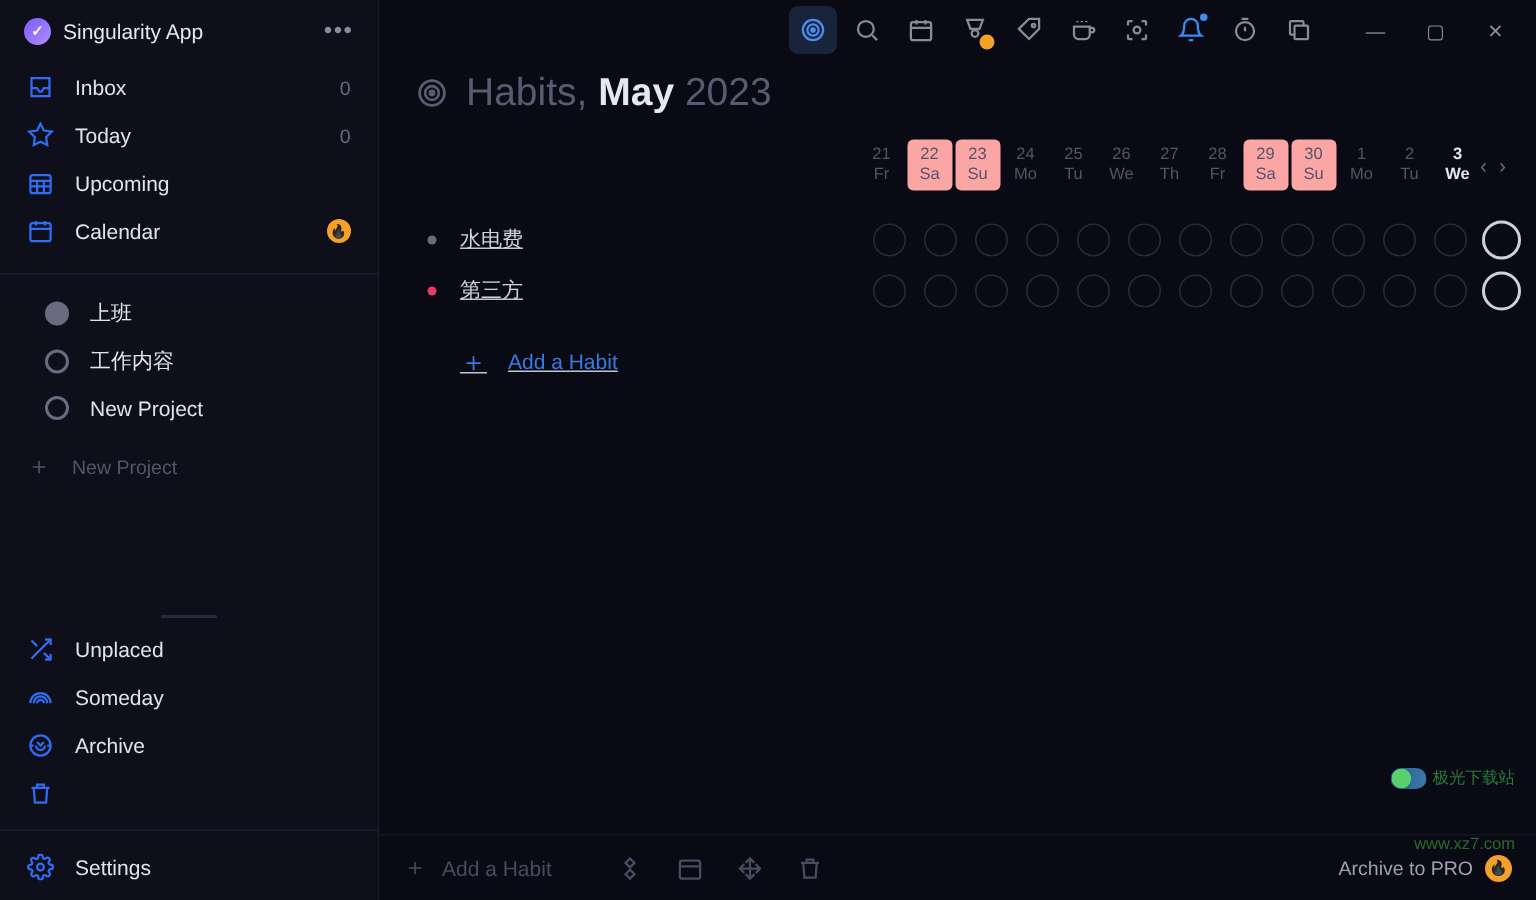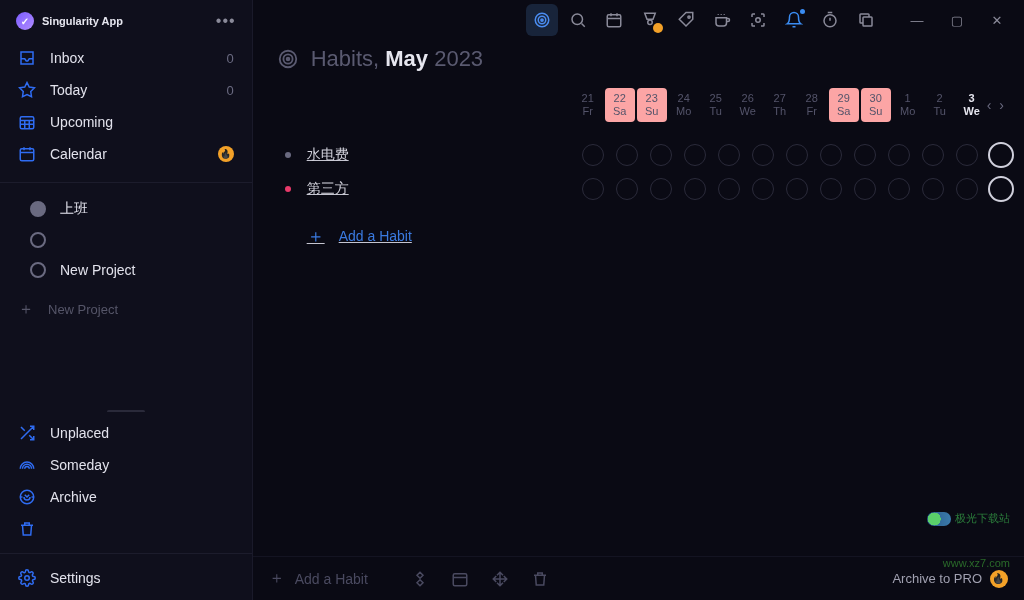--- a/index.html
+++ b/index.html
@@ -4,21 +4,21 @@
 <style>
 * { margin: 0; padding: 0; box-sizing: border-box; font-family: -apple-system, "Segoe UI", sans-serif; }
 html, body { width: 1024px; height: 600px; overflow: hidden; background: #0a0a14; color: #c5c5d0; }
 .app { display: flex; height: 100%; }
 
 
 .sidebar { width: 264px; background: #0f0f1c; display: flex; flex-direction: column; border-right: 1px solid #1a1a2a; }
 .sb-header { display: flex; align-items: center; padding: 12px 16px 10px 16px; gap: 8px; }
 .logo { width: 18px; height: 18px; border-radius: 50%; background: linear-gradient(135deg,#7a5cff,#b18cff); display: flex; align-items: center; justify-content: center; }
 .logo::after { content: "✓"; color: #fff; font-size: 10px; font-weight: bold; }
-.sb-title { color: #e6e6ef; font-size: 11px; font-weight: 700; flex: 1; }
+.sb-title { color: #e6e6ef; font-size: 14px; font-weight: 400; flex: 1; }
 .sb-more { color: #8a8a99; font-size: 16px; cursor: pointer; letter-spacing: 1px; }
 
 .sb-nav { padding: 2px 8px 6px 8px; }
 .nav-item { display: flex; align-items: center; padding: 7px 10px; gap: 14px; font-size: 14px; cursor: pointer; border-radius: 6px; }
 .nav-item .ico { width: 18px; height: 18px; display: flex; align-items: center; justify-content: center; color: #2f6cf2; }
 .nav-item .label { flex: 1; color: #e2e2ec; }
 .nav-item .count { color: #6a6a80; font-size: 13px; }
 .fire-badge { width: 16px; height: 16px; border-radius: 50%; background: #f3a128; display: flex; align-items: center; justify-content: center; color: #0a0a14; }
 .fire-badge::after { content: "🔥"; font-size: 9px; filter: grayscale(1) brightness(0.3); }
 
@@ -50,21 +50,21 @@
 .tool-btn.active { background: #18243a; color: #4a8cf0; }
 .badge-fire { position: absolute; bottom: 3px; right: 3px; width: 10px; height: 10px; background: #f3a128; border-radius: 50%; }
 .badge-blue { position: absolute; top: 5px; right: 5px; width: 5px; height: 5px; background: #3a8cf2; border-radius: 50%; }
 
 .win-controls { display: flex; gap: 2px; margin-left: 12px; }
 .win-btn { width: 38px; height: 28px; display: flex; align-items: center; justify-content: center; color: #8a8a99; cursor: pointer; font-size: 13px; }
 
 
 .habits-header { display: flex; align-items: center; padding: 6px 24px 14px 24px; gap: 12px; }
 .habits-ico { width: 22px; height: 22px; color: #5a5a70; display: flex; align-items: center; justify-content: center; }
-.habits-title { font-size: 22px; color: #5a5a70; font-weight: 400; }
+.habits-title { font-size: 26px; color: #5a5a70; font-weight: 400; }
 .habits-title .month { color: #e6e6ef; font-weight: 600; }
 
 
 .cal-wrap { padding: 0 20px 0 320px; display: flex; align-items: center; position: relative; height: 38px; }
 .cal-days { display: flex; gap: 2px; }
 .day-cell { width: 30px; text-align: center; font-size: 11px; line-height: 13px; color: #54546a; cursor: pointer; padding: 4px 0; border-radius: 4px; }
 .day-cell.hilite { background: #fca5a5; }
 .day-cell.today .dn { color: #e6e6ef; font-weight: 600; }
 .day-cell.today .dw { color: #e6e6ef; font-weight: 600; }
 .cal-nav { margin-left: auto; display: flex; gap: 8px; color: #6a6a80; }
@@ -156,20 +156,21 @@
         </div>
       </div>
     <div class="sb-sep"></div>
     <div class="proj-section" id="proj-section">
         <div class="proj-item">
           <span class="proj-circle solid"></span>
     <span class="proj-label">上班</span>
         </div>
         <div class="proj-item">
           <span class="proj-circle"></span>
+    <span class="proj-label">工作内容</span>
         </div>
         <div class="proj-item">
           <span class="proj-circle"></span>
     <span class="proj-label">New Project</span>
         </div>
       </div>
     <div class="new-proj">
       <span class="plus">＋</span>
       <span>New Project</span>
     </div>

